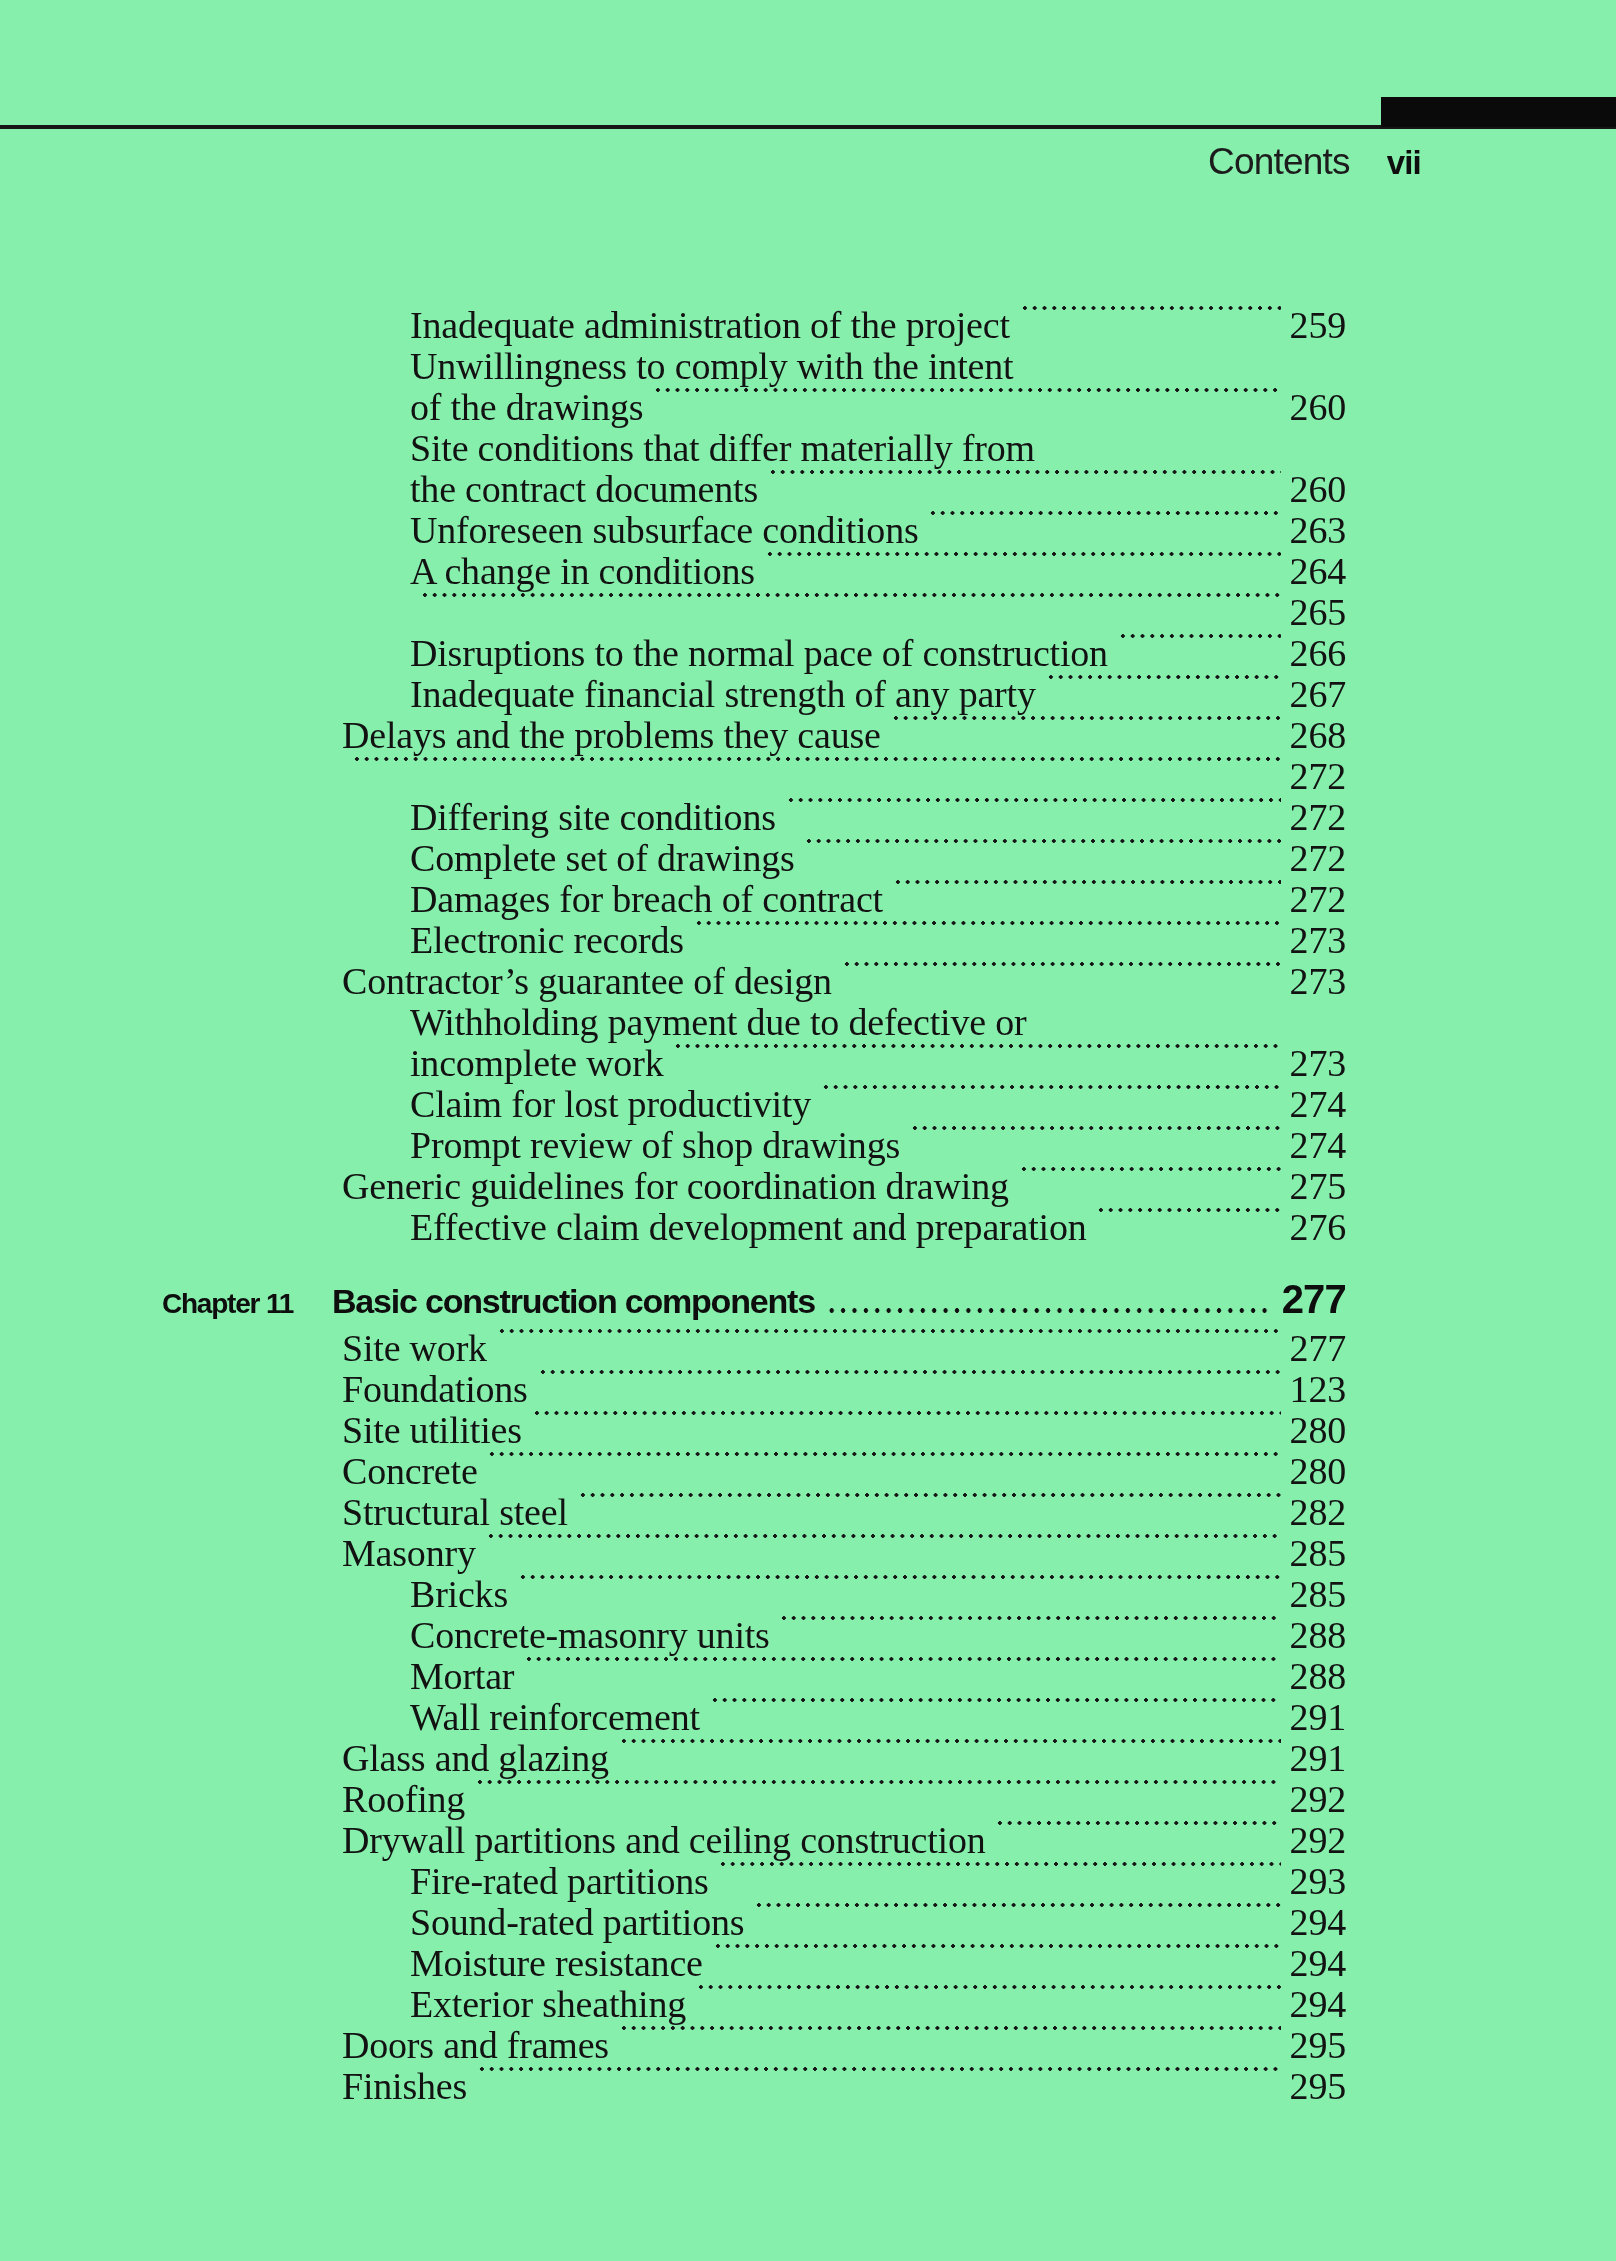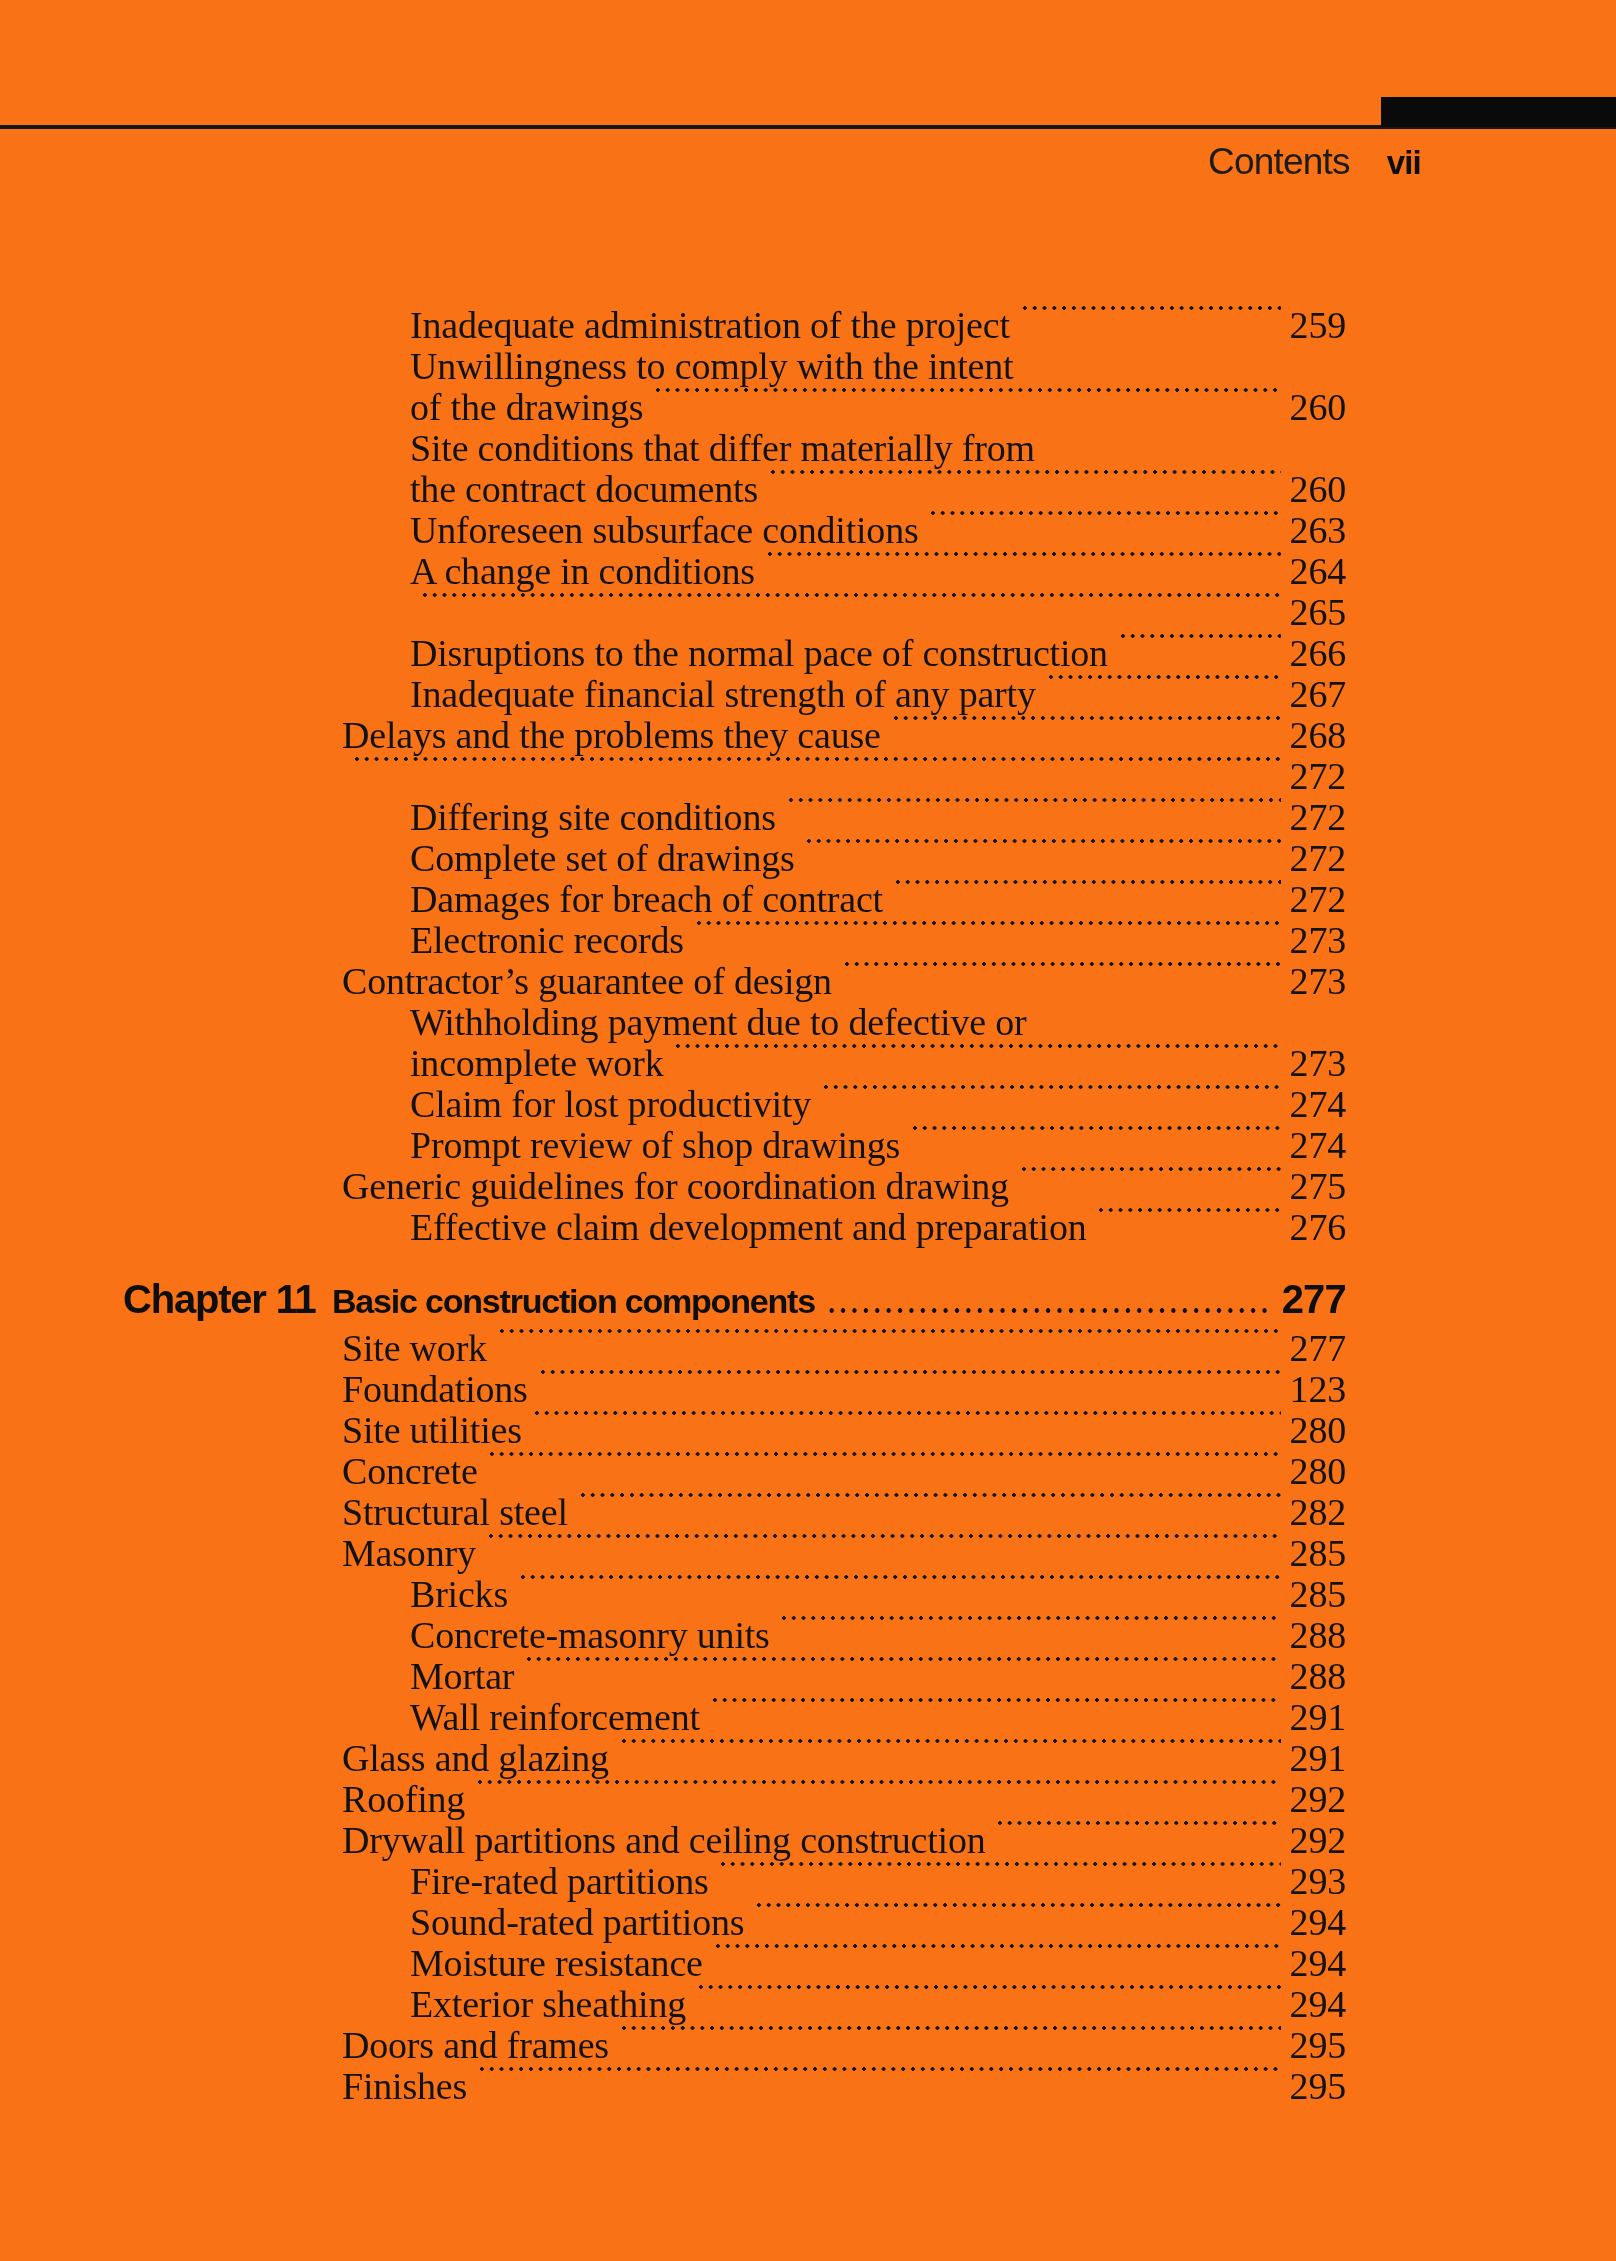--- a/index.html
+++ b/index.html
@@ -1,20 +1,20 @@
 <!DOCTYPE html>
 <html style="font-size:13px"><head>
 <meta charset="utf-8">
 <style>
   html, body { margin: 0; padding: 0; background: #ffffff; }
   .page {
     position: relative;
     width: 1616px;
     height: 2261px;
-    background: #f97316;
+    background: #86efac;
     overflow: hidden;
     font-family: "Liberation Serif", "DejaVu Serif", serif;
     color: #121212;
   }
 
   
   .header-rule {
     position: absolute;
     left: 0; top: 125px;
     width: 1616px; height: 4.1px;
@@ -82,22 +82,23 @@
     align-items: baseline;
     line-height: 1;
     white-space: nowrap;
     font-family: "Liberation Sans", "DejaVu Sans", sans-serif;
     font-weight: 700;
     color: #0e0e0e;
   }
   .ch-label {
     flex: 0 0 auto;
     width: 209px;
-    font-size: 40px;
+    font-size: 28px;
     letter-spacing: -1.2px;
+    text-align: center;
   }
   .ch-title { flex: 0 0 auto; font-size: 34px; letter-spacing: -1.2px; }
   .ch-leader {
     flex: 1 1 19.5px;
     min-width: 19.5px;
     height: 4.9px;
     margin: 0 9.8px 0 11.4px;
     background-image: radial-gradient(circle, #101010 2.1px, rgba(255,255,255,0) 2.5px);
     background-size: 11.4px 4.9px;
     background-repeat: repeat-x;

